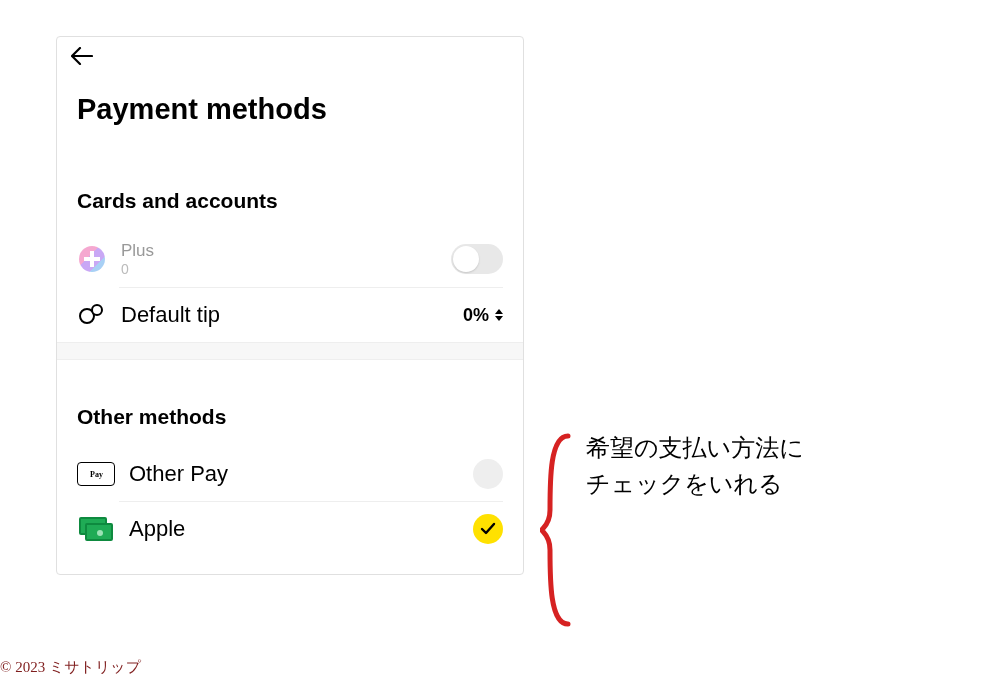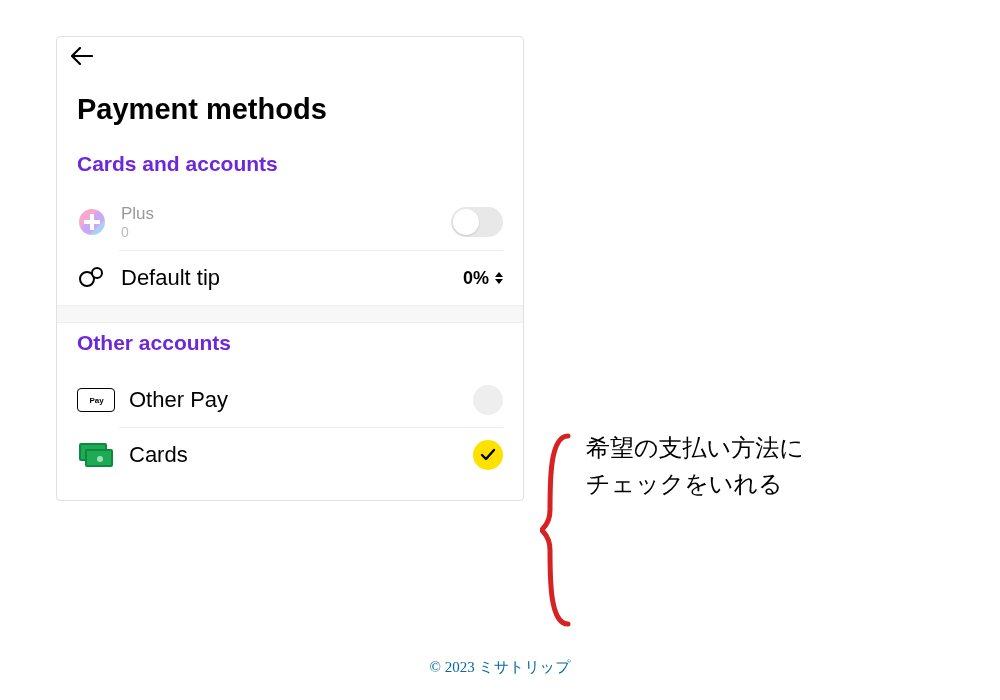--- a/index.html
+++ b/index.html
@@ -32,21 +32,22 @@
     padding: 24px 20px 18px 20px;
     color: #000;
   }
   .section {
     padding: 0 20px;
   }
   .section-title {
     font-size: 21px;
     font-weight: 700;
     padding: 8px 0 18px 0;
-    color: #6d28d9;
+    color: #000000;
+    margin-top: 37px;
   }
   .row {
     display: flex;
     align-items: center;
     padding: 10px 0;
     gap: 14px;
     min-height: 54px;
   }
   .divider {
     height: 1px;
@@ -97,21 +98,21 @@
   }
   .sort-arrows .up { border-bottom: 5px solid #000; }
   .sort-arrows .dn { border-top: 5px solid #000; }
   .section-gap {
     height: 18px; background: #f7f7f7;
     border-top: 1px solid #eee; border-bottom: 1px solid #eee;
   }
   .applepay-badge {
     width: 38px; height: 24px; border: 1.5px solid #000;
     border-radius: 4px; display: flex; align-items: center;
-    justify-content: center; font-size: 8px; font-weight: 700;
+    justify-content: center; font-size: 8px; font-weight: 700; font-family: Liberation Serif, serif;
   }
   .applepay-badge .apple { font-size: 10px; margin-right: 1px; }
   .cash-icon { position: relative; width: 34px; height: 24px; }
   .cash-icon .bill {
     position: absolute; width: 28px; height: 18px; border-radius: 2px;
     background: #1fab55; border: 2px solid #0e8a3f;
   }
   .cash-icon .bill.b1 { left: 0; top: 0; }
   .cash-icon .bill.b2 { left: 6px; top: 6px; }
   .cash-icon .bill::after {
@@ -144,24 +145,24 @@
   .annotation-text {
     font-size: 24px;
     font-family: "Hiragino Mincho ProN", "Yu Mincho", serif;
     color: #000;
     line-height: 1.5;
   }
   .copyright {
     position: absolute;
     left: 0; width: 1000px;
     top: 658px;
-    text-align: center;
+    text-align: left;
     font-size: 15px;
     font-family: "Hiragino Mincho ProN", "Yu Mincho", serif;
-    color: #0369a1;
+    color: #7f1d1d;
   }
 </style>
 </head>
 <body>
 
 <div class="phone-panel">
 
   <div class="back-arrow">
     <svg width="22" height="18" viewBox="0 0 22 18">
       <path d="M9 1 L1 9 L9 17 M1 9 H21" stroke="#000" stroke-width="2.2" fill="none" stroke-linecap="round" stroke-linejoin="round"></path>
@@ -202,21 +203,21 @@
           <span class="up"></span>
             <span class="dn"></span>
         </span>
       </div>
     </div>
   </div>
 
   <div class="section-gap"></div>
 
   <div class="section" style="padding-bottom:18px;">
-    <div class="section-title">Other accounts</div>
+    <div class="section-title">Other methods</div>
 
     <div class="row">
       <div class="icon-slot" style="width:38px;flex:0 0 38px;">
         <div class="applepay-badge">
             <span class="apple"></span>
             <span>Pay</span>
           </div>
       </div>
       <div class="label-stack">
         <span class="label-dark">Other Pay</span>
@@ -227,21 +228,21 @@
     <div class="divider"></div>
 
     <div class="row">
       <div class="icon-slot" style="width:38px;flex:0 0 38px;">
         <div class="cash-icon">
             <div class="bill b1"></div>
             <div class="bill b2"></div>
           </div>
       </div>
       <div class="label-stack">
-        <span class="label-dark">Cards</span>
+        <span class="label-dark">Apple</span>
       </div>
       <div class="radio selected">
         <svg viewBox="0 0 16 16">
             <path d="M2 8 L6 12 L14 3" stroke="#000" stroke-width="2.4" fill="none" stroke-linecap="round" stroke-linejoin="round"></path>
           </svg>
       </div>
     </div>
   </div>
 
 </div>

